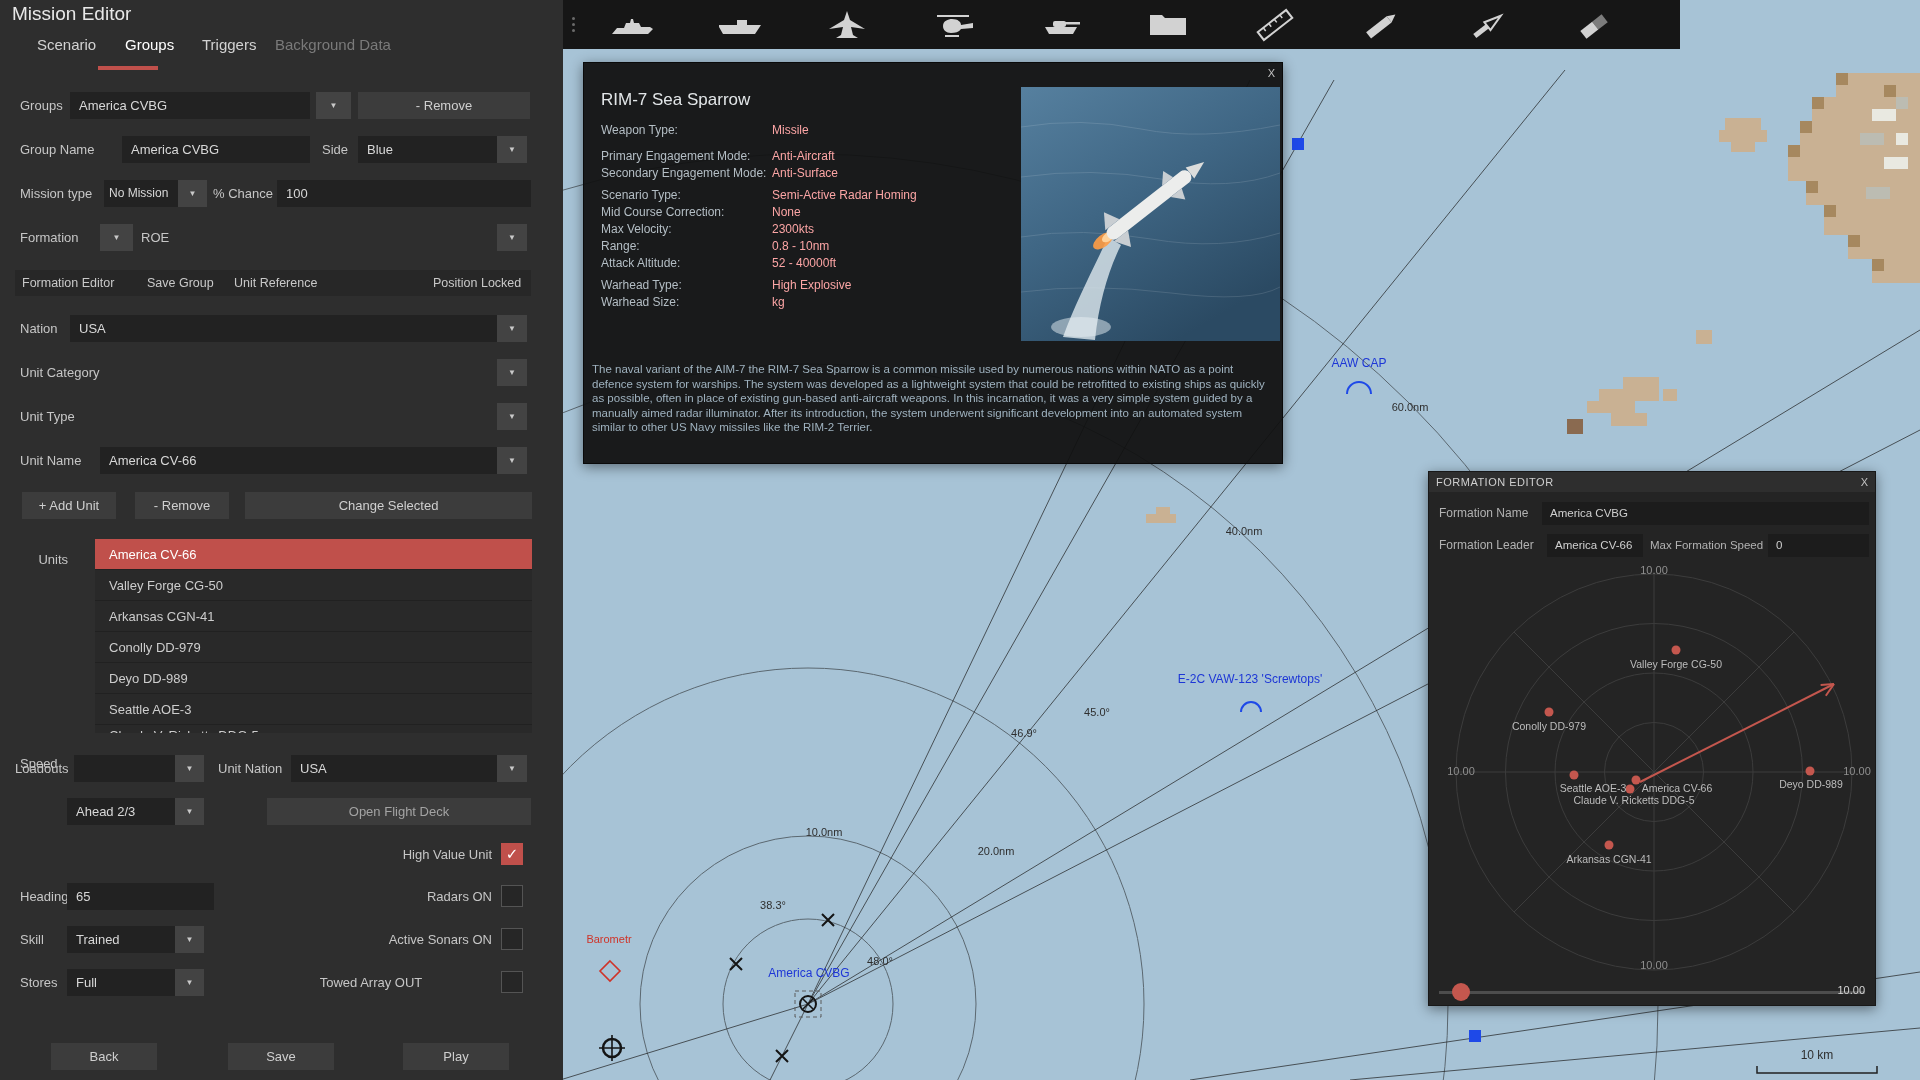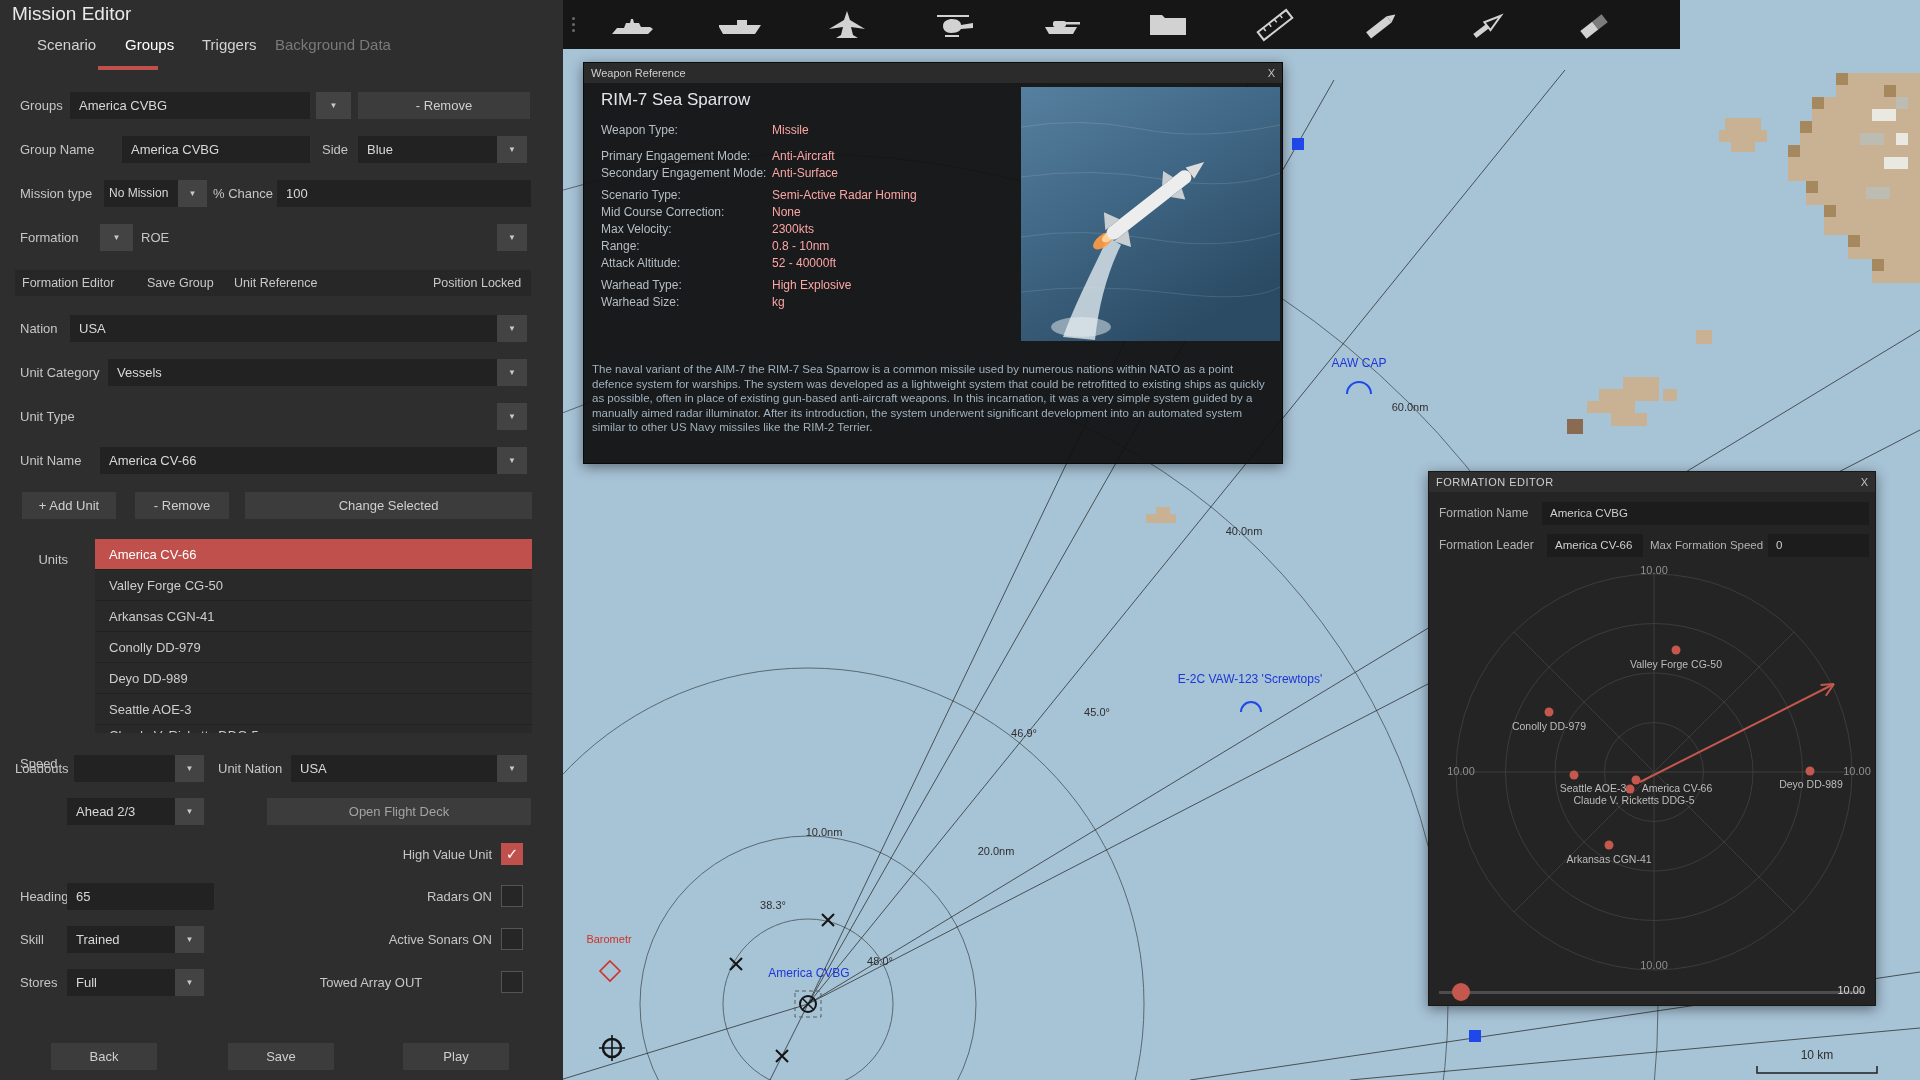--- a/index.html
+++ b/index.html
@@ -307,21 +307,20 @@
       <span style="left:418px">Position Locked</span>
     </div>
 
     <span class="lbl" style="left:20px;top:315px">Nation</span>
     <div class="inp" style="left:70px;top:315px;width:427px">USA</div>
     <div class="dd" style="left:497px;top:315px;width:30px">
         <span class="caret">▼</span>
       </div>
 
     <span class="lbl" style="left:20px;top:359px">Unit Category</span>
-    <div class="inp" style="left:108px;top:359px;width:389px">Vessels</div>
     <div class="dd" style="left:497px;top:359px;width:30px">
         <span class="caret">▼</span>
       </div>
 
     <span class="lbl" style="left:20px;top:403px">Unit Type</span>
     <div class="dd" style="left:497px;top:403px;width:30px">
         <span class="caret">▼</span>
       </div>
 
     <span class="lbl" style="left:20px;top:447px">Unit Name</span>
@@ -388,21 +387,20 @@
       </div>
     <span class="lbl" style="left:250px;top:969px;width:242px;text-align:center">Towed Array OUT</span>
     <div class="cb" style="left:501px;top:971px"></div>
 
     <div class="btn" style="left:51px;top:1043px;width:106px">Back</div>
     <div class="btn" style="left:228px;top:1043px;width:106px">Save</div>
     <div class="btn" style="left:403px;top:1043px;width:106px">Play</div>
   </div>
 
   <div class="win wr">
-    <div class="wtitle">Weapon Reference</div>
     <span class="wclose">X</span>
     <div class="wr-head">RIM-7 Sea Sparrow</div>
 
     <span class="ws-l" style="top:60px">Weapon Type:</span>
     <span class="ws-v" style="top:60px">Missile</span>
     <span class="ws-l" style="top:86px">Primary Engagement Mode:</span>
     <span class="ws-v" style="top:86px">Anti-Aircraft</span>
     <span class="ws-l" style="top:103px">Secondary Engagement Mode:</span>
     <span class="ws-v" style="top:103px">Anti-Surface</span>
     <span class="ws-l" style="top:125px">Scenario Type:</span>

